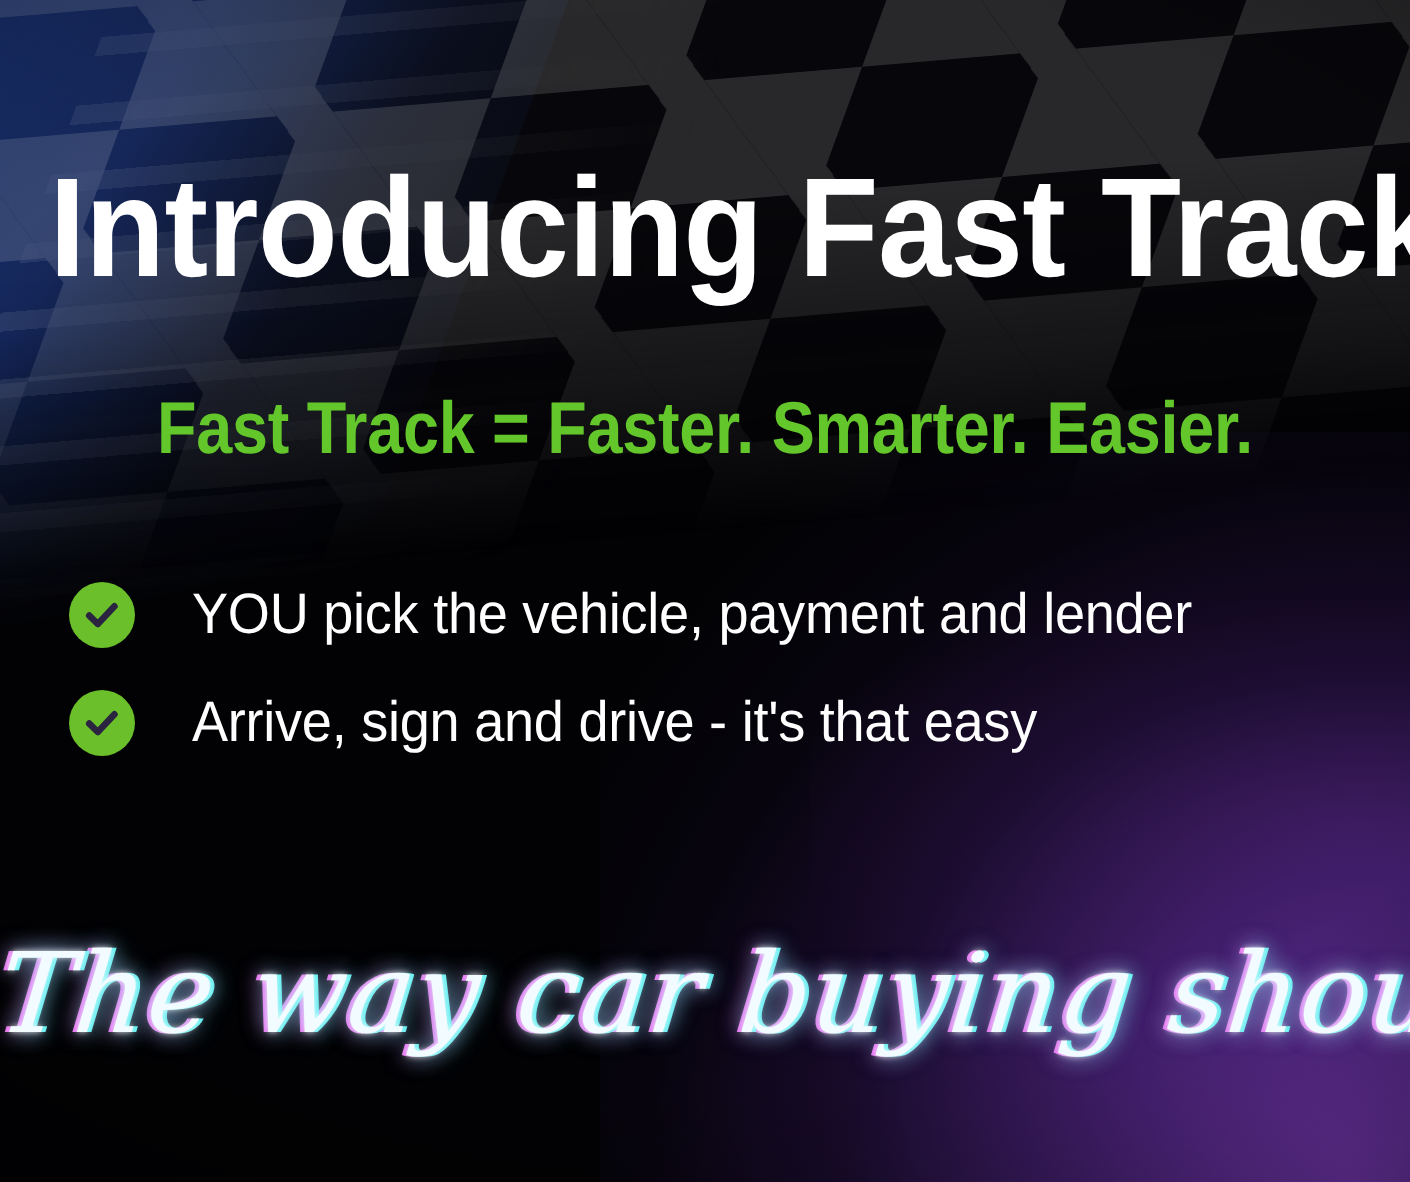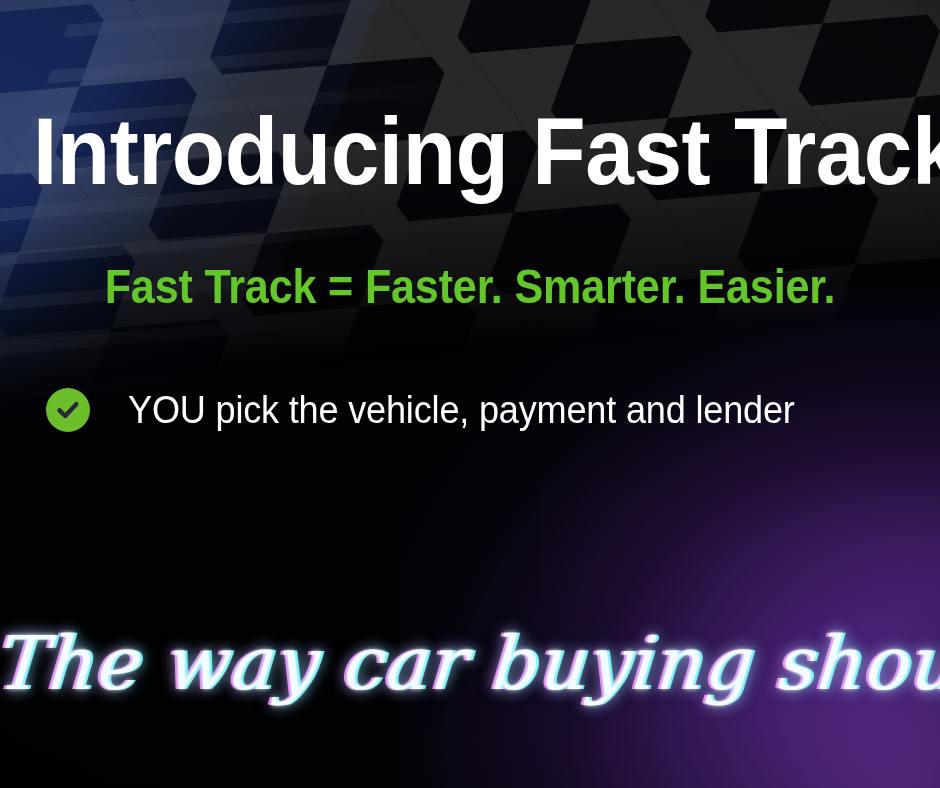--- a/index.html
+++ b/index.html
@@ -281,20 +281,28 @@
       <div class="bullet-row">
         <span class="check" style="background:#6abf2a">
           <svg width="26" height="26" viewBox="0 0 26 26" aria-hidden="true">
             <path d="M4.5 13.4 L10.2 19.0 L21.3 7.2" fill="none" stroke="#2a2440" stroke-width="4.4" stroke-linecap="round" stroke-linejoin="round"></path>
           </svg>
         </span>
         <span class="bullet-text">YOU pick the vehicle, payment and lender</span>
       </div>
 
 
+      <div class="bullet-row">
+        <span class="check" style="background:#6abf2a">
+          <svg width="26" height="26" viewBox="0 0 26 26" aria-hidden="true">
+            <path d="M4.5 13.4 L10.2 19.0 L21.3 7.2" fill="none" stroke="#2a2440" stroke-width="4.4" stroke-linecap="round" stroke-linejoin="round"></path>
+          </svg>
+        </span>
+        <span class="bullet-text">Arrive, sign and drive - it's that easy</span>
+      </div>
 
     </div>
 
     <div class="tagline-wrap">
       <div class="tagline magenta">The way car buying should be.</div>
       <div class="tagline cyan">The way car buying should be.</div>
       <div class="tagline core">The way car buying should be.</div>
     </div>
 
   </div>

